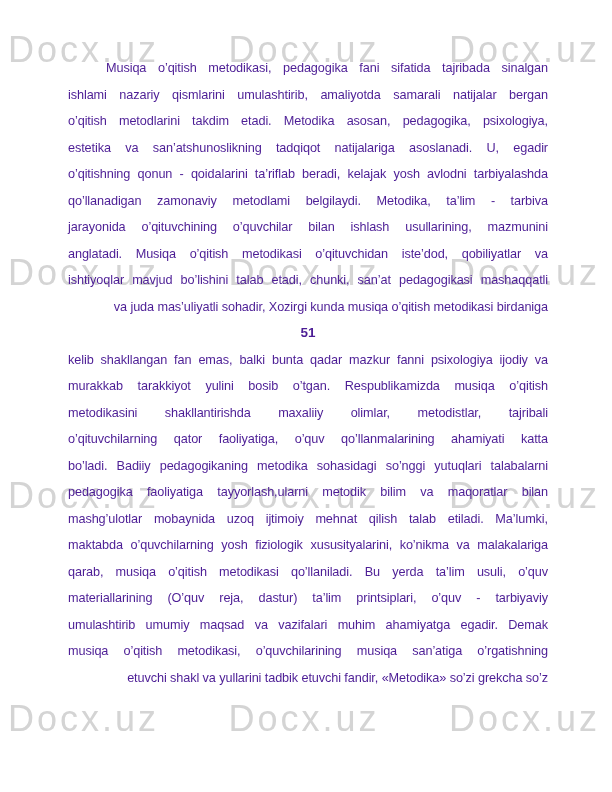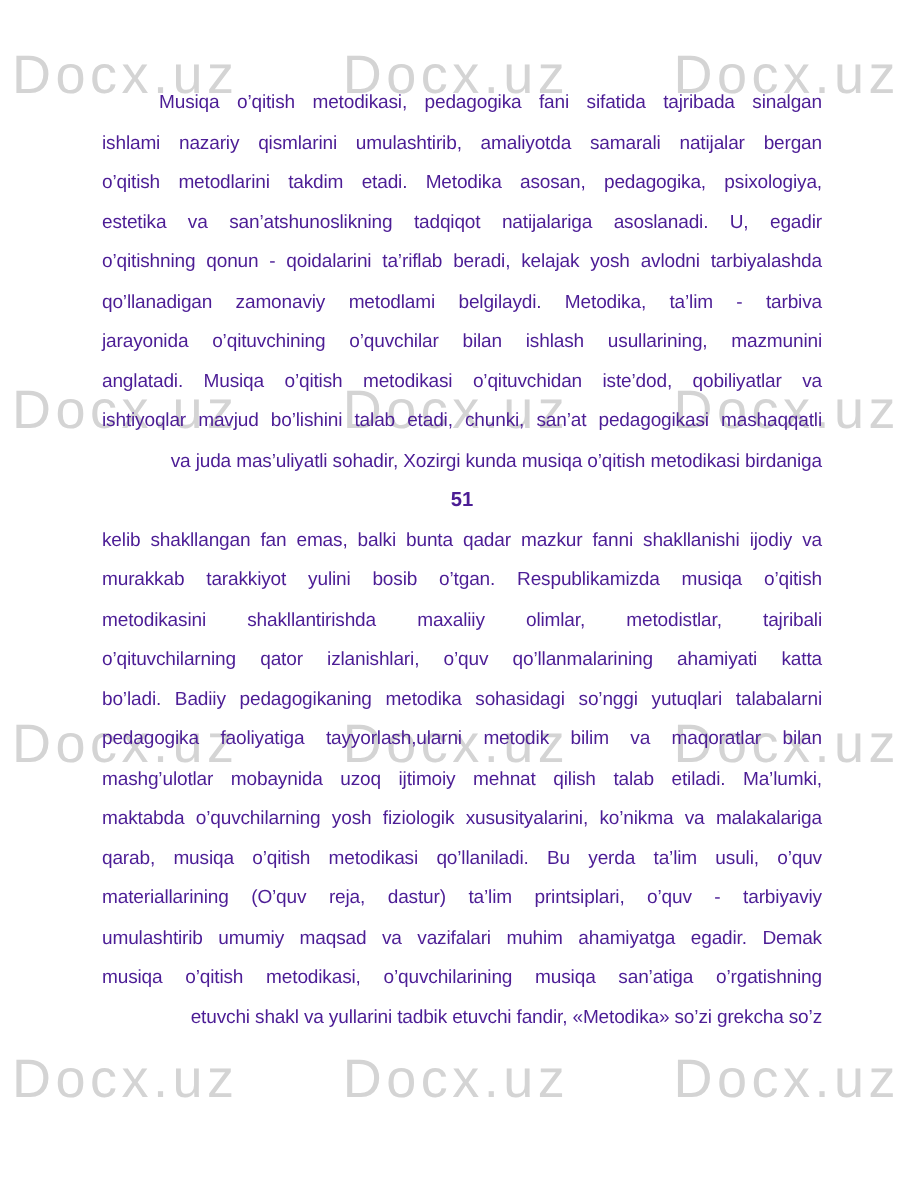--- a/index.html
+++ b/index.html
@@ -108,24 +108,24 @@
         <div class="line justify">qo’llanadigan zamonaviy metodlami belgilaydi. Metodika, ta’lim - tarbiva</div>
         <div class="line justify">jarayonida o’qituvchining o’quvchilar bilan ishlash usullarining, mazmunini</div>
         <div class="line justify">anglatadi. Musiqa o’qitish metodikasi o’qituvchidan iste’dod, qobiliyatlar va</div>
         <div class="line justify">ishtiyoqlar mavjud bo’lishini talab etadi, chunki, san’at pedagogikasi mashaqqatli</div>
         <div class="line">va juda mas’uliyatli sohadir, Xozirgi kunda musiqa o’qitish metodikasi birdaniga</div>
       </div>
 
     <div class="page-number">51</div>
 
     <div class="para">
-        <div class="line justify">kelib shakllangan fan emas, balki bunta qadar mazkur fanni shakllanishi ijodiy va</div>
+        <div class="line justify">kelib shakllangan fan emas, balki bunta qadar mazkur fanni psixologiya ijodiy va</div>
         <div class="line justify">murakkab tarakkiyot yulini bosib o’tgan. Respublikamizda musiqa o’qitish</div>
         <div class="line justify">metodikasini shakllantirishda maxaliiy olimlar, metodistlar, tajribali</div>
-        <div class="line justify">o’qituvchilarning qator izlanishlari, o’quv qo’llanmalarining ahamiyati katta</div>
+        <div class="line justify">o’qituvchilarning qator faoliyatiga, o’quv qo’llanmalarining ahamiyati katta</div>
         <div class="line justify">bo’ladi. Badiiy pedagogikaning metodika sohasidagi so’nggi yutuqlari talabalarni</div>
         <div class="line justify">pedagogika faoliyatiga tayyorlash,ularni metodik bilim va maqoratlar bilan</div>
         <div class="line justify">mashg’ulotlar mobaynida uzoq ijtimoiy mehnat qilish talab etiladi. Ma’lumki,</div>
         <div class="line justify">maktabda o’quvchilarning yosh fiziologik xususityalarini, ko’nikma va malakalariga</div>
         <div class="line justify">qarab, musiqa o’qitish metodikasi qo’llaniladi. Bu yerda ta’lim usuli, o’quv</div>
         <div class="line justify">materiallarining (O’quv reja, dastur) ta’lim printsiplari, o’quv - tarbiyaviy</div>
         <div class="line justify">umulashtirib umumiy maqsad va vazifalari muhim ahamiyatga egadir. Demak</div>
         <div class="line justify">musiqa o’qitish metodikasi, o’quvchilarining musiqa san’atiga o’rgatishning</div>
         <div class="line">etuvchi shakl va yullarini tadbik etuvchi fandir, «Metodika» so’zi grekcha so’z</div>
       </div>

